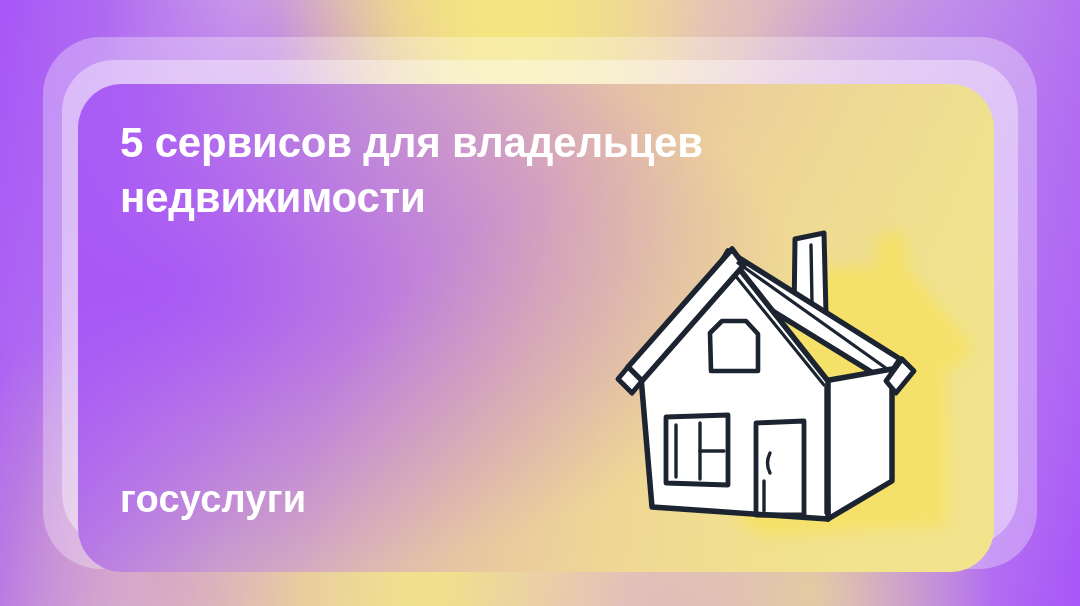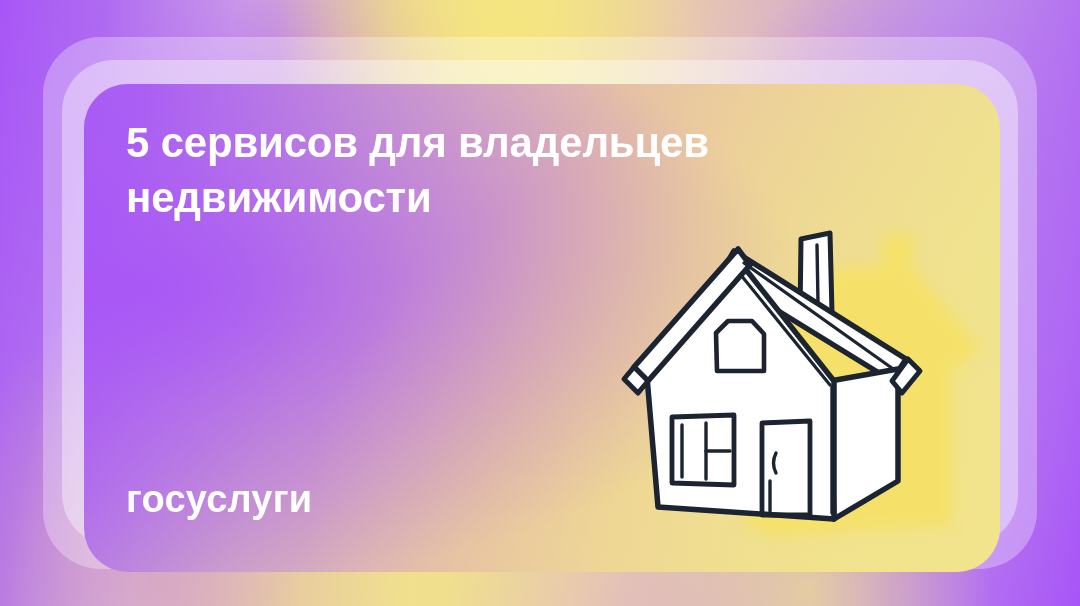--- a/index.html
+++ b/index.html
@@ -86,21 +86,21 @@
     position: absolute;
     left: 62px;  top: 60px;
     right: 62px; bottom: 60px;
     border-radius: 52px;
     background: rgba(255,255,255,0.38);
   }
 
   
   .card {
     position: absolute;
-    left: 84px;
+    left: 78px;
     top: 84px;
     width: 916px;
     height: 488px;
     border-radius: 44px;
     overflow: hidden;
     background: linear-gradient(108deg,
         #a95ef5 0%,
         #ac64f2 6%,
         #bd86df 18%,
         #ccA0ca 28%,

